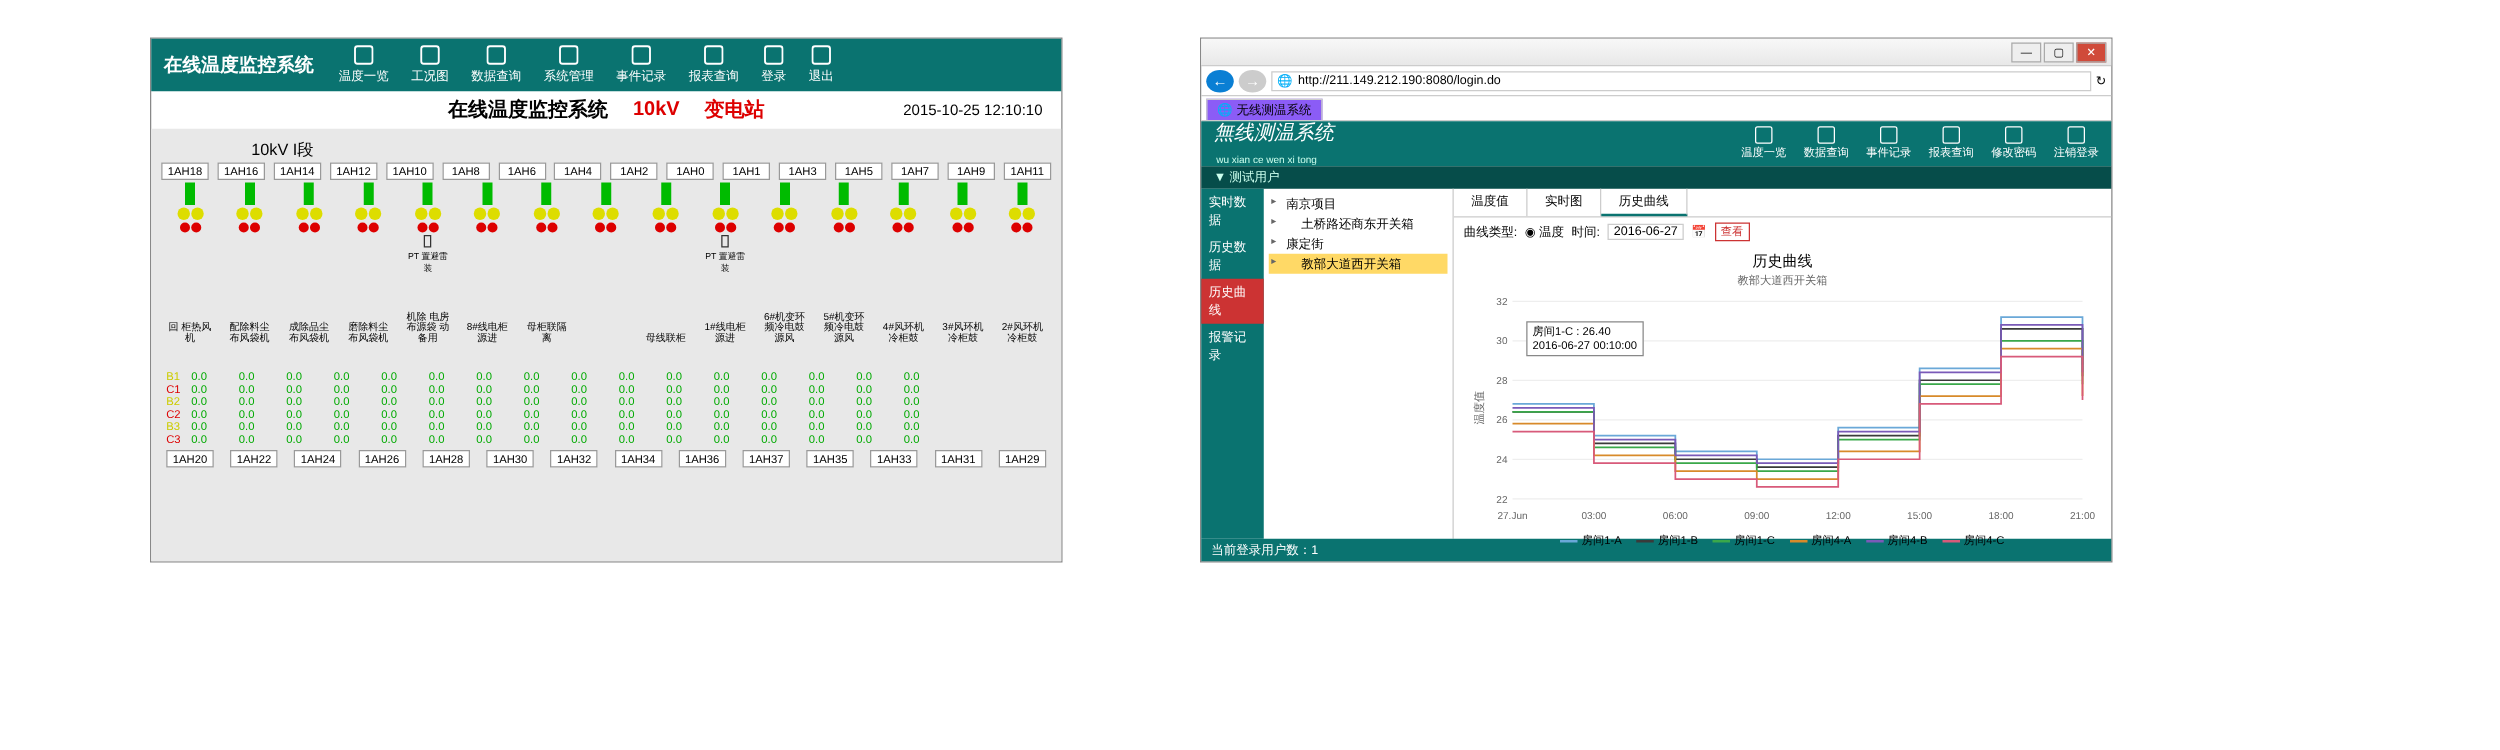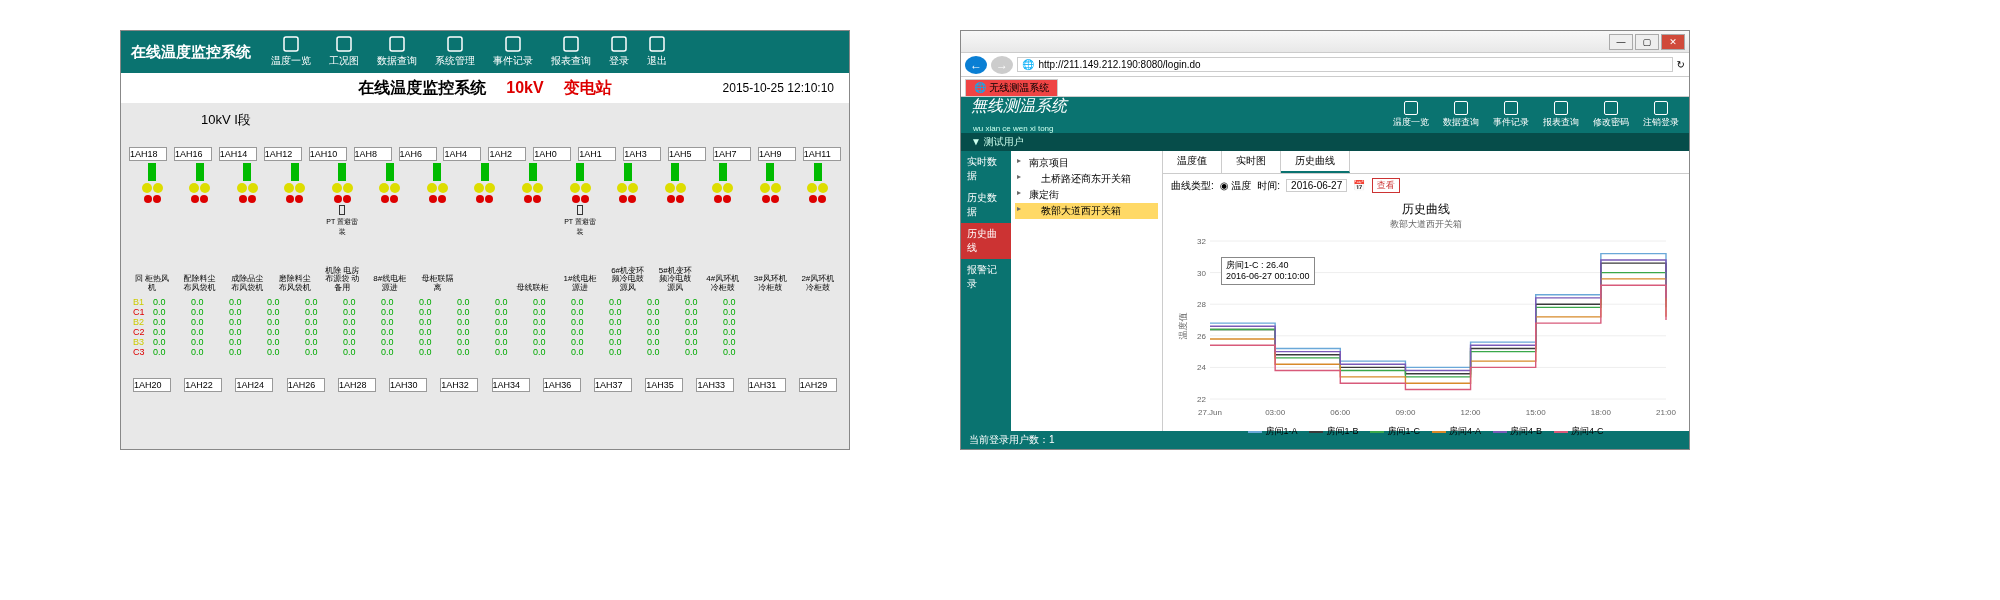--- a/index.html
+++ b/index.html
@@ -11,44 +11,44 @@
   .w1-header .title { font-size: 15px; font-weight: bold; margin-right: 20px; }
   .w1-header .menu { display: flex; gap: 18px; font-size: 10px; }
   .w1-header .menu-item { display: flex; flex-direction: column; align-items: center; gap: 2px; cursor: pointer; }
   .w1-header .menu-item svg { width: 16px; height: 16px; }
   .w1-subheader { height: 30px; display: flex; align-items: center; justify-content: center; gap: 20px; font-size: 16px; font-weight: bold; }
   .w1-subheader .red { color: #d00; }
   .w1-subheader .ts { position: absolute; right: 15px; font-size: 12px; font-weight: normal; }
   .w1-body { position: relative; background: #e8e8e8; height: calc(100% - 72px); padding: 5px 8px; font-size: 9px; }
   .bus-label { position: absolute; left: 80px; top: 8px; font-size: 13px; }
   .bays-row { display: flex; justify-content: space-between; margin-top: 22px; }
-  .bay-label { width: 38px; text-align: left; font-size: 9px; border: 1px solid #999; background: #fff; padding: 1px 0; margin-top: 17px; }
+  .bay-label { width: 38px; text-align: center; font-size: 9px; border: 1px solid #999; background: #fff; padding: 1px 0; }
   .diagram-zone { display: flex; justify-content: space-between; margin: 2px 4px 0 4px; height: 130px; position: relative; }
   .bay-col { width: 38px; display: flex; flex-direction: column; align-items: center; gap: 2px; }
   .sw-green { width: 8px; height: 18px; background: #0b0; }
   .sw-yellow { width: 10px; height: 10px; border-radius: 50%; background: #dd0; }
   .sw-red { width: 8px; height: 8px; border-radius: 50%; background: #d00; }
   .box { border: 1px solid #333; width: 6px; height: 10px; }
   .bay-name { font-size: 8px; text-align: center; line-height: 1.1; margin-top: auto; }
-  .values-zone { margin: 4px 4px 0 4px; font-size: 9px; }
+  .values-zone { margin: 20px 4px 0 4px; font-size: 9px; }
   .val-row { display: flex; }
   .val-row .lbl { width: 20px; }
   .val-row.b .lbl { color: #cc0; }
   .val-row.c .lbl { color: #d00; }
   .val-row .cell { width: 38px; text-align: left; color: #0a0; }
   .bot-bays { display: flex; justify-content: space-between; margin: 4px 4px 0 4px; }
   
   .w2 { left: 960px; top: 30px; width: 730px; height: 420px; display: flex; flex-direction: column; }
   .w2-titlebar { height: 22px; background: linear-gradient(#f8f8f8,#e8e8e8); border-bottom: 1px solid #ccc; display: flex; align-items: center; justify-content: flex-end; padding: 0 4px; gap: 2px; }
   .wbtn { width: 24px; height: 16px; border: 1px solid #aaa; background: #eee; font-size: 9px; text-align: center; line-height: 14px; }
   .w2-addr { height: 24px; display: flex; align-items: center; border-bottom: 1px solid #ccc; font-size: 10px; gap: 4px; padding: 0 4px; }
   .navbtn { width: 22px; height: 18px; border-radius: 50%; background: #0a7fd4; color: #fff; text-align: center; font-size: 12px; line-height: 18px; }
   .addrbox { flex: 1; border: 1px solid #ccc; padding: 1px 4px; display: flex; align-items: center; gap: 4px; }
   .tabstrip { height: 20px; display: flex; align-items: flex-end; font-size: 10px; padding-left: 4px; border-bottom: 1px solid #ccc; gap: 2px; }
-  .tabstrip .tab { border: 1px solid #ccc; border-bottom: none; padding: 1px 8px; background: #ef4444; }
+  .tabstrip .tab { border: 1px solid #ccc; border-bottom: none; padding: 1px 8px; background: #8b5cf6; }
   .w2-appheader { background: #0a7370; height: 36px; display: flex; align-items: center; color: #fff; padding: 11px 10px; }
   .w2-appheader .brand { font-family: "KaiTi", serif; font-size: 16px; font-style: italic; }
   .w2-appheader .brand-sub { font-size: 8px; color: #cfe; margin-left: 2px; }
   .w2-appheader .amenu { margin-left: auto; display: flex; gap: 14px; font-size: 9px; }
   .w2-appheader .amenu-item { display: flex; flex-direction: column; align-items: center; gap: 1px; cursor: pointer; }
   .w2-appheader .amenu-item .ic { width: 14px; height: 14px; border: 1px solid #fff; border-radius: 2px; }
   .w2-appsub { background: #064d4a; color: #cfe; font-size: 10px; padding: 2px 10px; }
   .w2-main { flex: 1; display: flex; min-height: 0; }
   .w2-side { width: 50px; background: #0a7370; color: #fff; font-size: 10px; }
   .w2-side .sitem { padding: 4px 6px; }

